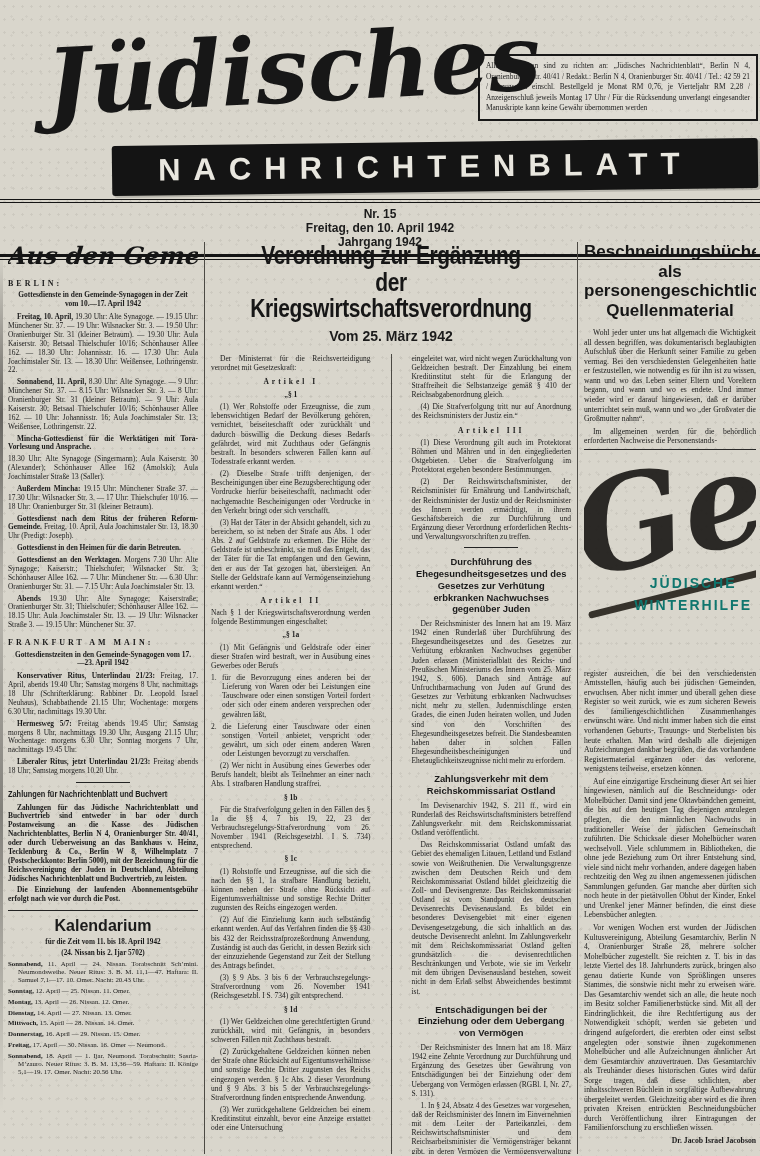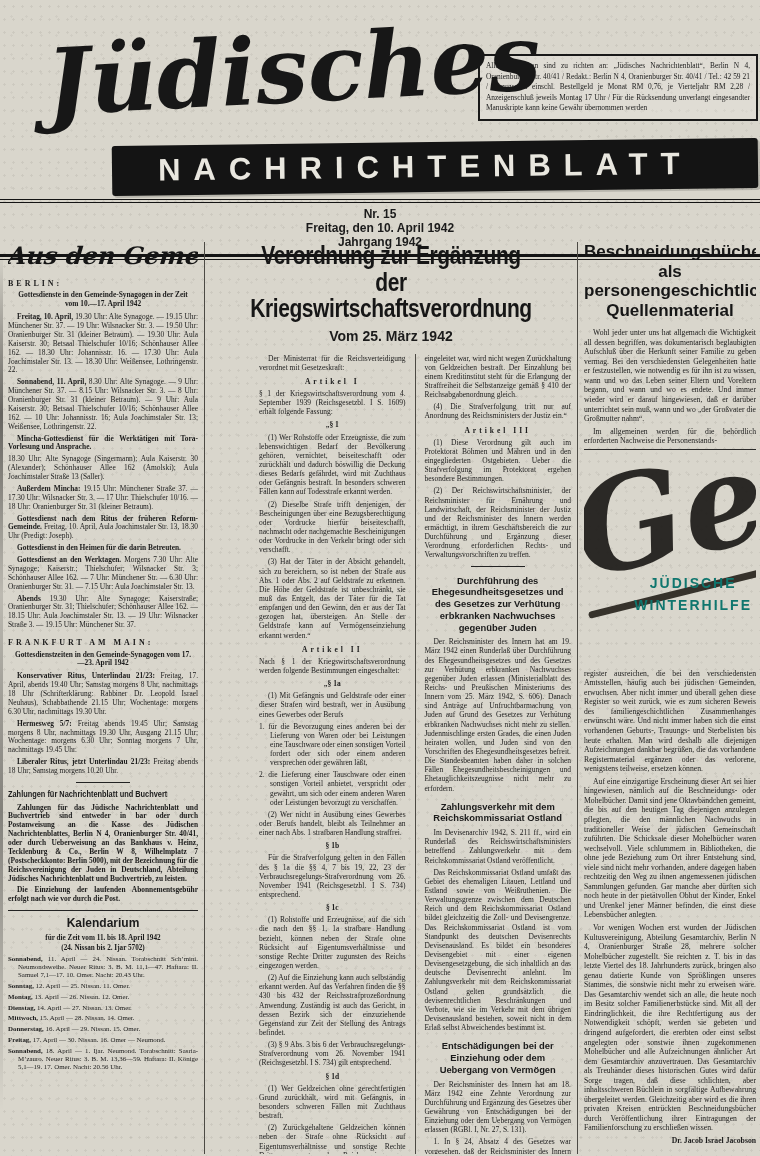--- a/index.html
+++ b/index.html
@@ -58,36 +58,36 @@
   .b-h1{font-family:"Liberation Sans", sans-serif;font-weight:bold;font-size:8.8px;
     white-space:nowrap;overflow:hidden;transform:scaleX(0.84);transform-origin:left center;
     margin:5px 0 4px !important;text-align:left !important;}
   .b-h2{font-family:"Liberation Sans", sans-serif;font-weight:bold;text-align:center !important;
     font-size:9.4px;line-height:1.25;margin:8px 2px 4px !important;}
   .b-li{margin-left:11px;text-indent:-11px;padding-left:11px;}
   .b-rule{width:54px;border-top:1.5px solid #232323;margin:6px auto 6px;}
   .b-hr{border-top:1px solid #232323;margin:6px 0 5px;}
   .b-sig{text-align:right !important;font-weight:bold;margin-top:3px !important;}
   .b-kh{text-align:center !important;font-weight:bold;font-family:"Liberation Sans", sans-serif;
-    font-size:12px;margin:5px 0 3px !important;}
+    font-size:16px;margin:5px 0 3px !important;}
   .b-ks{text-align:center !important;font-weight:bold;font-size:7.2px;margin:0 0 2px !important;}
   .b-ke{font-size:6.9px;line-height:1.2;margin:0 0 2.5px !important;margin-left:10px;text-indent:-10px;padding-left:10px;}
 
   
   .l-script{font-family:"DejaVu Serif", serif;font-style:italic;font-weight:bold;
     font-size:24px;transform:skewX(-6deg);transform-origin:left;white-space:nowrap;
     margin:0 0 7px;color:#151515;}
 
   
   .c-head{font-family:"Liberation Sans", sans-serif;font-weight:bold;font-size:25px;
     line-height:1.06;text-align:center;letter-spacing:-0.5px;transform:scaleX(0.84);
     transform-origin:center;margin:0 0 3px;color:#161616;}
   .c-sub{font-family:"Liberation Sans", sans-serif;font-weight:bold;font-size:14px;
     text-align:center;margin:3px 0 9px;}
-  .center-cols{display:flex;gap:9px;flex:1;overflow:hidden;margin-left:48px;}
+  .center-cols{display:flex;gap:20px;flex:1;overflow:hidden;}
   .ccol{width:173px;overflow:hidden;}
 
   
   .r-head{font-family:"Liberation Sans", sans-serif;font-weight:bold;font-size:17px;
     line-height:1.15;text-align:center;margin:0 0 8px;color:#161616;}
   .ad{position:relative;height:212px;border-top:1px solid #2a2a2a;margin:3px 0 7px;overflow:hidden;}
   .ad-script{position:absolute;left:-12px;top:-16px;font-family:"DejaVu Serif", serif;
     font-style:italic;font-weight:bold;font-size:128px;line-height:1;
     transform:rotate(-12deg);color:#1d1b18;opacity:0.92;}
   .ad-flourish{position:absolute;left:2px;top:140px;width:182px;height:7px;background:#232019;
@@ -162,21 +162,20 @@
     <div class="col col-center">
       <div class="c-head">
         <span>Verordnung zur Ergänzung</span><br>
         <span>der Kriegswirtschaftsverordnung</span>
       </div>
       <div class="c-sub">Vom 25. März 1942</div>
       <div class="center-cols">
         <div class="ccol">
             <p class="b-p">Der Ministerrat für die Reichsverteidigung verordnet mit Gesetzeskraft:</p>
             <p class="b-c">Artikel I</p>
-            <p class="b-pc">§ 1 der Kriegswirtschaftsverordnung vom 4. September 1939 (Reichsgesetzbl. I S. 1609) erhält folgende Fassung:</p>
             <p class="b-cs">„§ 1</p>
             <p class="b-p">(1) Wer Rohstoffe oder Erzeugnisse, die zum lebenswichtigen Bedarf der Bevölkerung gehören, vernichtet, beiseiteschafft oder zurückhält und dadurch böswillig die Deckung dieses Bedarfs gefährdet, wird mit Zuchthaus oder Gefängnis bestraft. In besonders schweren Fällen kann auf Todesstrafe erkannt werden.</p>
             <p class="b-p">(2) Dieselbe Strafe trifft denjenigen, der Bescheinigungen über eine Bezugsberechtigung oder Vordrucke hierfür beiseiteschafft, nachmacht oder nachgemachte Bescheinigungen oder Vordrucke in den Verkehr bringt oder sich verschafft.</p>
             <p class="b-p">(3) Hat der Täter in der Absicht gehandelt, sich zu bereichern, so ist neben der Strafe aus Abs. 1 oder Abs. 2 auf Geldstrafe zu erkennen. Die Höhe der Geldstrafe ist unbeschränkt, sie muß das Entgelt, das der Täter für die Tat empfangen und den Gewinn, den er aus der Tat gezogen hat, übersteigen. An Stelle der Geldstrafe kann auf Vermögenseinziehung erkannt werden.“</p>
             <p class="b-c">Artikel II</p>
             <p class="b-pc">Nach § 1 der Kriegswirtschaftsverordnung werden folgende Bestimmungen eingeschaltet:</p>
             <p class="b-cs">„§ 1a</p>
             <p class="b-p">(1) Mit Gefängnis und Geldstrafe oder einer dieser Strafen wird bestraft, wer in Ausübung eines Gewerbes oder Berufs</p>
             <p class="b-li">1. für die Bevorzugung eines anderen bei der Lieferung von Waren oder bei Leistungen eine Tauschware oder einen sonstigen Vorteil fordert oder sich oder einem anderen versprechen oder gewähren läßt,</p>
             <p class="b-li">2. die Lieferung einer Tauschware oder einen sonstigen Vorteil anbietet, verspricht oder gewährt, um sich oder einem anderen Waren oder Leistungen bevorzugt zu verschaffen.</p>

